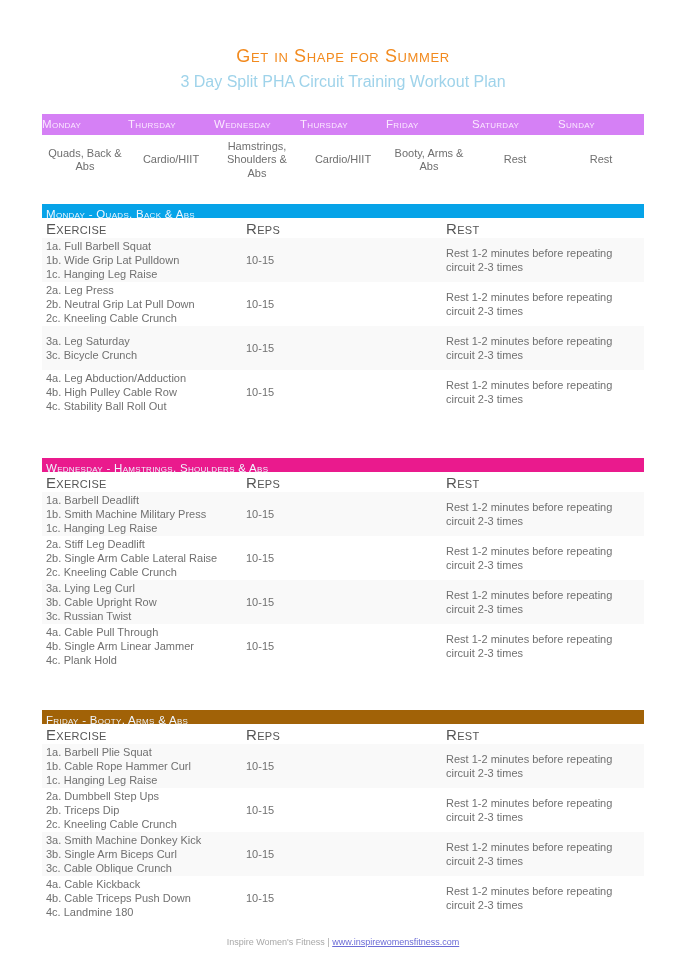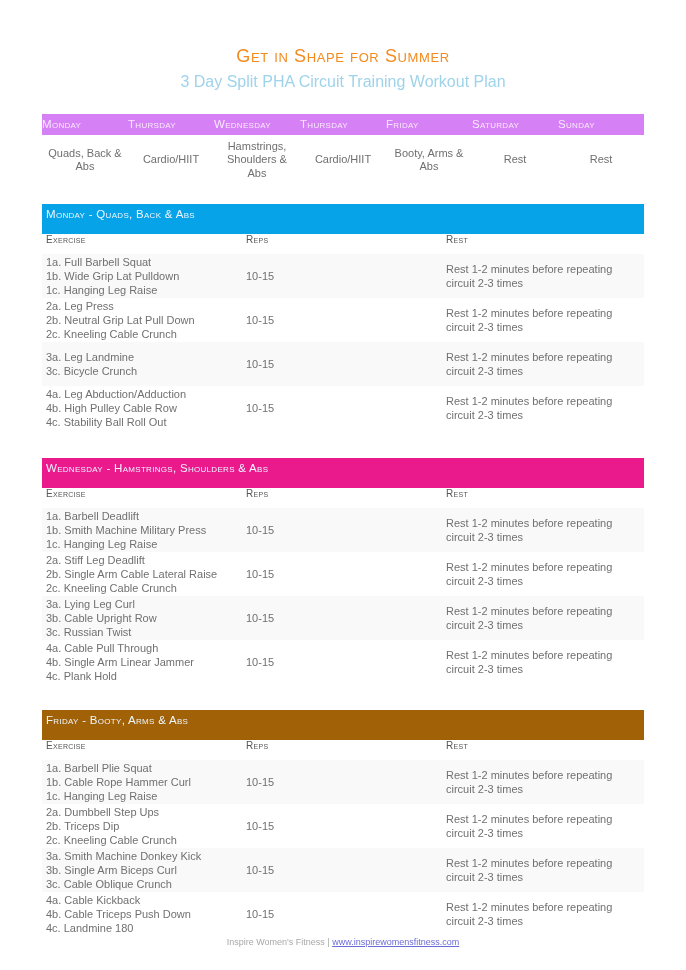--- a/index.html
+++ b/index.html
@@ -10,23 +10,23 @@
   .subtitle { position: absolute; top: 73px; left: 0; width: 686px; text-align: center;
               font-size: 16px; color: #9fd3ea; }
   .days { position: absolute; left: 42px; top: 114px; width: 602px; }
   .days-head { display: flex; background: #d580f5; height: 21px; }
   .days-head div { flex: 1; line-height: 21px; font-size: 11.5px;
                    color: #fbe8ff; font-variant: small-caps; letter-spacing: 0.3px; }
   .days-body { display: flex; height: 50px; }
   .days-body div { flex: 1; display: flex; align-items: center; justify-content: center;
                    text-align: center; font-size: 11px; line-height: 13.5px; color: #6f6f6f; padding: 0 4px; }
   .section { position: absolute; left: 42px; width: 602px; }
-  .banner { height: 30px; line-height: 21px; padding-left: 4px; font-size: 11.5px; color: #eef6ff;
+  .banner { height: 14px; line-height: 21px; padding-left: 4px; font-size: 11.5px; color: #eef6ff;
             font-variant: small-caps; letter-spacing: 0.3px; }
-  .colhead { display: flex; height: 20px; align-items: flex-start; font-size: 10px; color: #555;
+  .colhead { display: flex; height: 20px; align-items: center; font-size: 15px; color: #555;
              font-variant: small-caps; letter-spacing: 0.3px; }
   .c1 { width: 200px; padding-left: 4px; box-sizing: border-box; }
   .c2 { width: 200px; padding-left: 4px; box-sizing: border-box; }
   .c3 { flex: 1; padding-left: 4px; box-sizing: border-box; }
   .row { display: flex; height: 44px; align-items: center; font-size: 11px; color: #707070; }
   .row:nth-child(odd) { background: #f9f9f9; }
   .row .c1 div { line-height: 14px; white-space: nowrap; }
   .row .c3 { line-height: 14px; }
   .footer { position: absolute; top: 937px; left: 0; width: 686px; text-align: center;
             font-size: 9px; color: #a8a8a8; }
@@ -80,21 +80,21 @@
         <div class="c1">
           <div>2a. Leg Press</div>
           <div>2b. Neutral Grip Lat Pull Down</div>
           <div>2c. Kneeling Cable Crunch</div>
         </div>
         <div class="c2">10-15</div>
         <div class="c3" style="width:180px;flex:none;">Rest 1-2 minutes before repeating circuit 2-3 times</div>
       </div>
       <div class="row">
         <div class="c1">
-          <div>3a. Leg Landmine</div>
+          <div>3a. Leg Saturday</div>
           <div>3c. Bicycle Crunch</div>
         </div>
         <div class="c2">10-15</div>
         <div class="c3" style="width:180px;flex:none;">Rest 1-2 minutes before repeating circuit 2-3 times</div>
       </div>
       <div class="row">
         <div class="c1">
           <div>4a. Leg Abduction/Adduction</div>
           <div>4b. High Pulley Cable Row</div>
           <div>4c. Stability Ball Roll Out</div>

